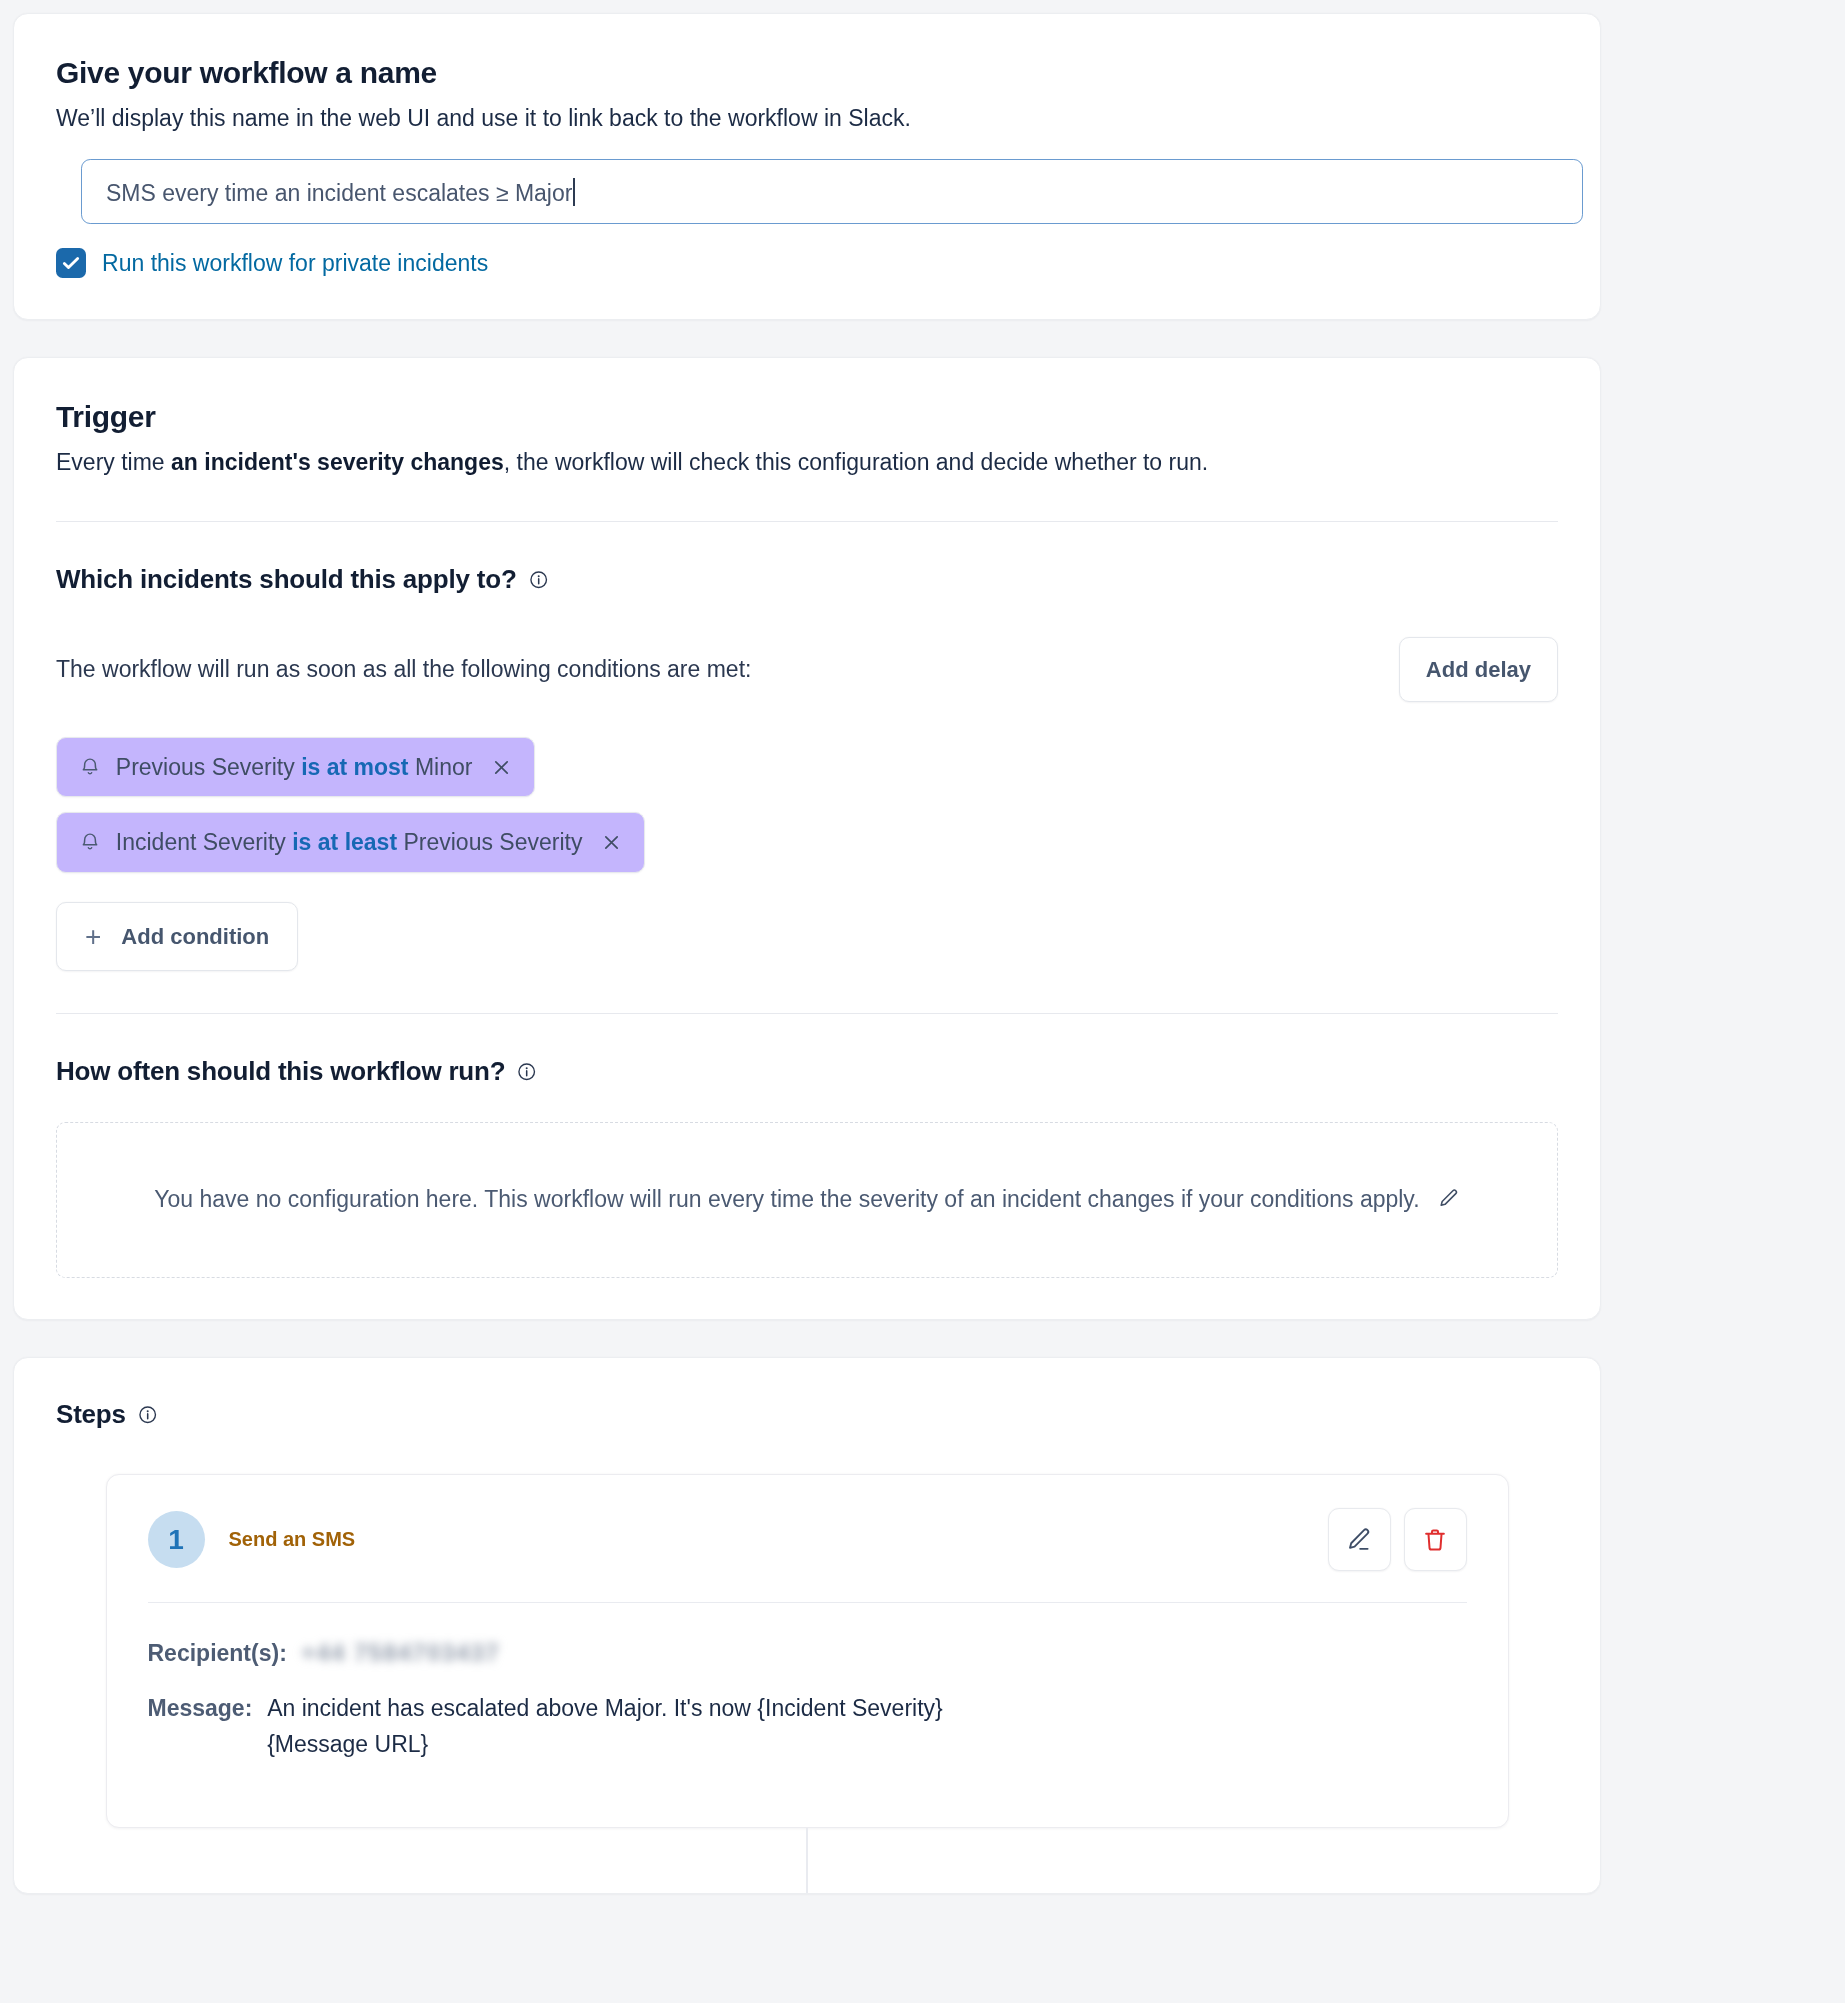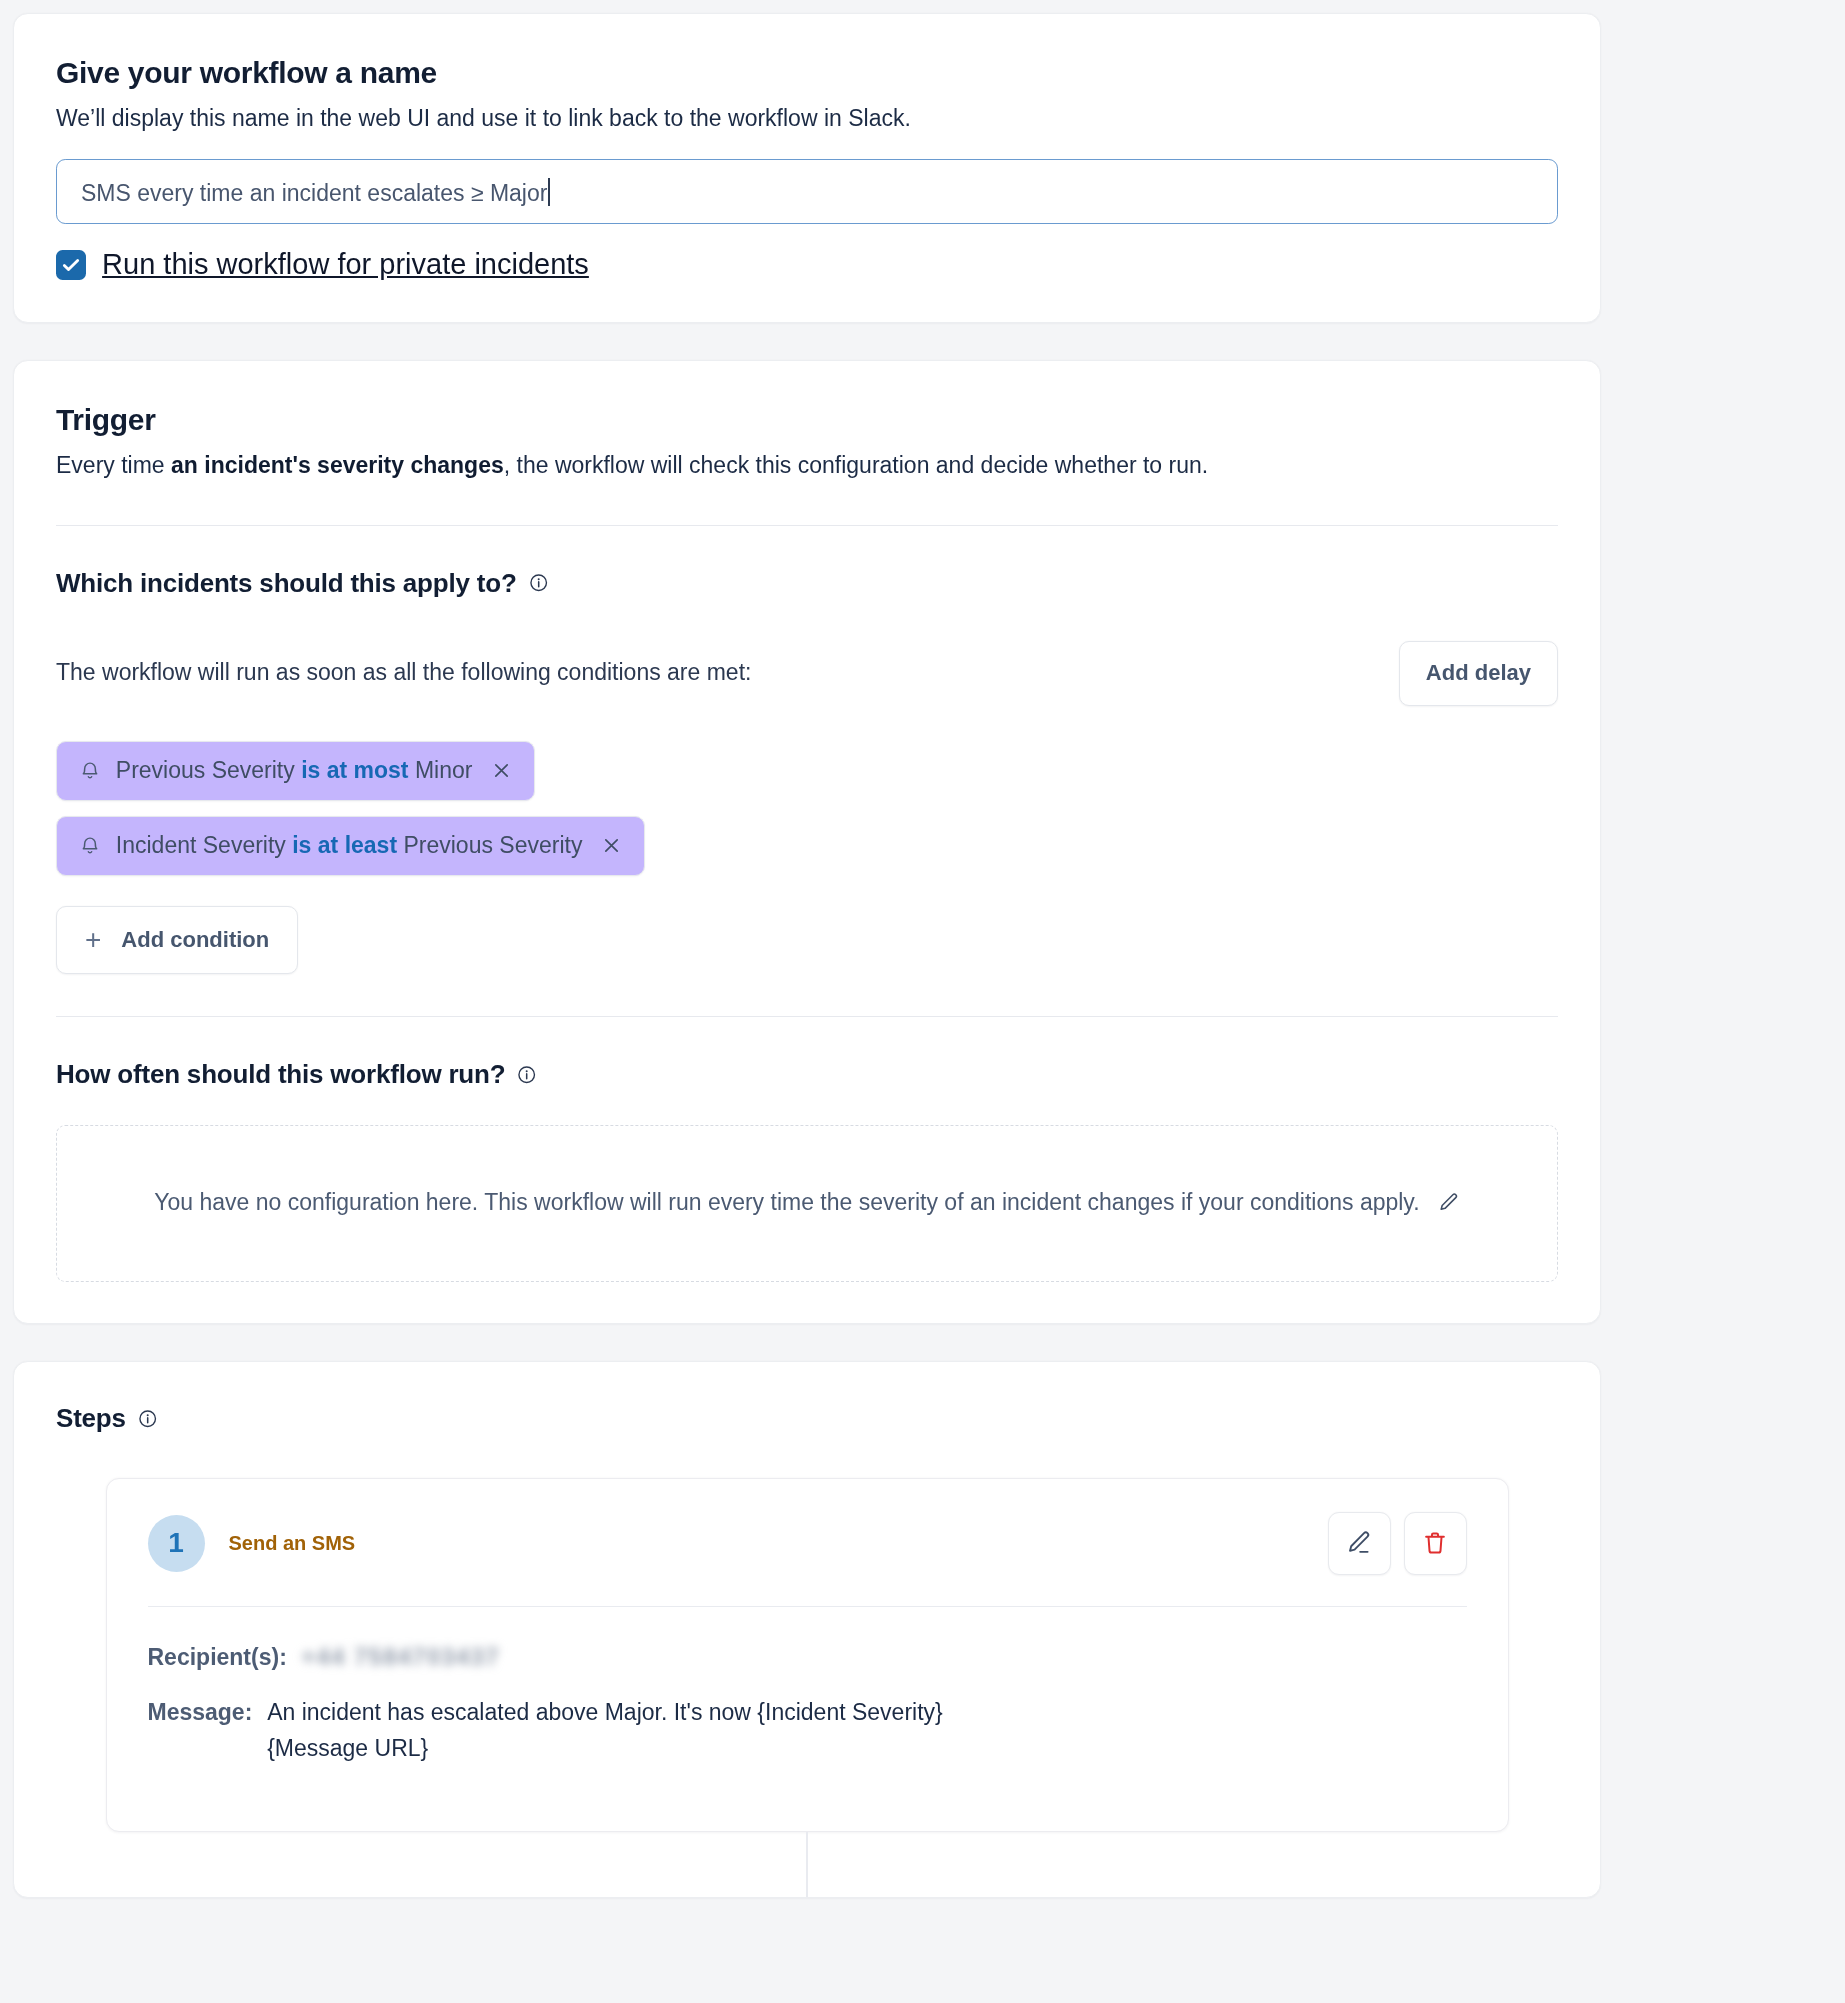--- a/index.html
+++ b/index.html
@@ -63,20 +63,21 @@
   .name-input {
     margin-top: 24px;
     width: 100%;
     height: 65px;
     border: 0.9px solid #6a9bd0;
     border-radius: 9.2px;
     background: #fff;
     display: flex;
     align-items: center;
     padding: 0 24px;
+    margin-left: 25px;
   }
   .name-input .val {
     font-size: 23px;
     color: #48566e;
     position: relative;
   }
   .name-input .caret {
     display: inline-block;
     width: 1.8px;
     height: 28px;
@@ -93,23 +94,22 @@
   }
   .checkbox {
     width: 29.5px; height: 29.5px;
     border-radius: 6.5px;
     background: #1b69ab;
     display: flex; align-items: center; justify-content: center;
     flex: none;
   }
   .checkbox svg { display: block; }
   .checkrow .label {
-    font-size: 29px;
-    color: #0f172a;
-    text-decoration: underline;
+    font-size: 23px;
+    color: #0369a1;
   }
 
   
   .info-icon { display: inline-flex; align-items: center; }
   .info-icon svg { display: block; }
 
   
   .cond-head {
     display: flex;
     align-items: flex-start;

